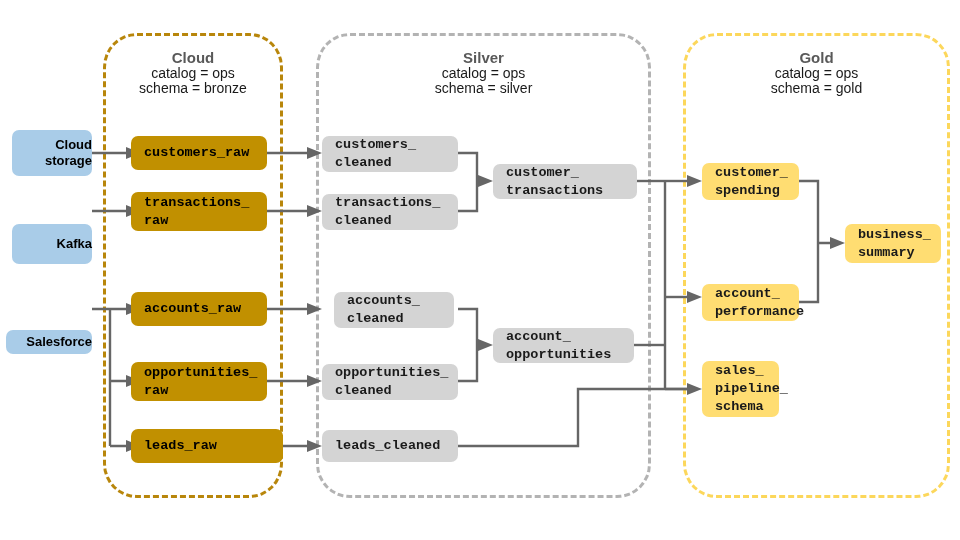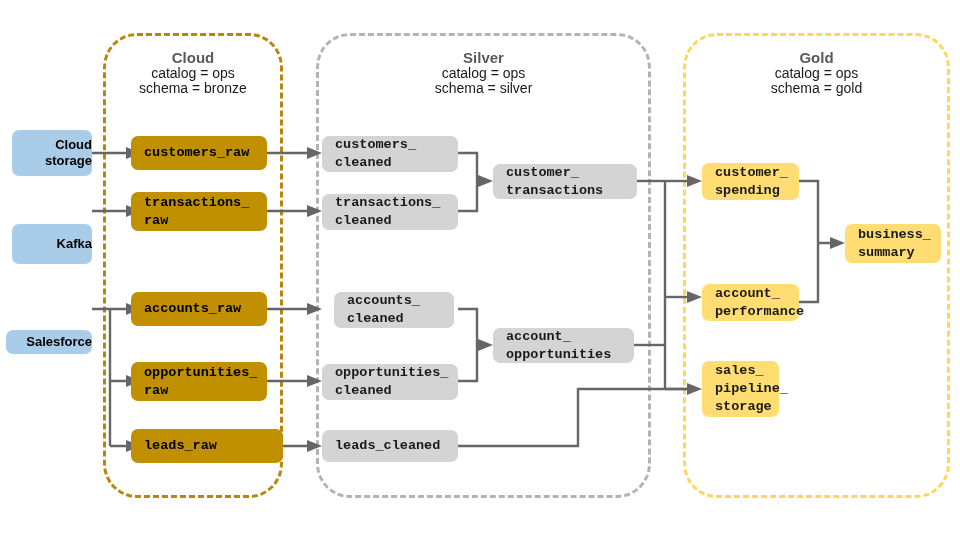--- a/index.html
+++ b/index.html
@@ -186,20 +186,20 @@
     <span class="lbl">customer_
 spending</span>
   </div>
   <div class="node node-gold" style="left:702px;top:284px;width:97px;height:37px;">
     <span class="lbl">account_
 performance</span>
   </div>
   <div class="node node-gold" style="left:702px;top:361px;width:77px;height:56px;">
     <span class="lbl">sales_
 pipeline_
-storage</span>
+schema</span>
   </div>
   <div class="node node-gold" style="left:845px;top:224px;width:96px;height:39px;">
     <span class="lbl">business_
 summary</span>
   </div>
 
 </div>
 
 </body></html>

